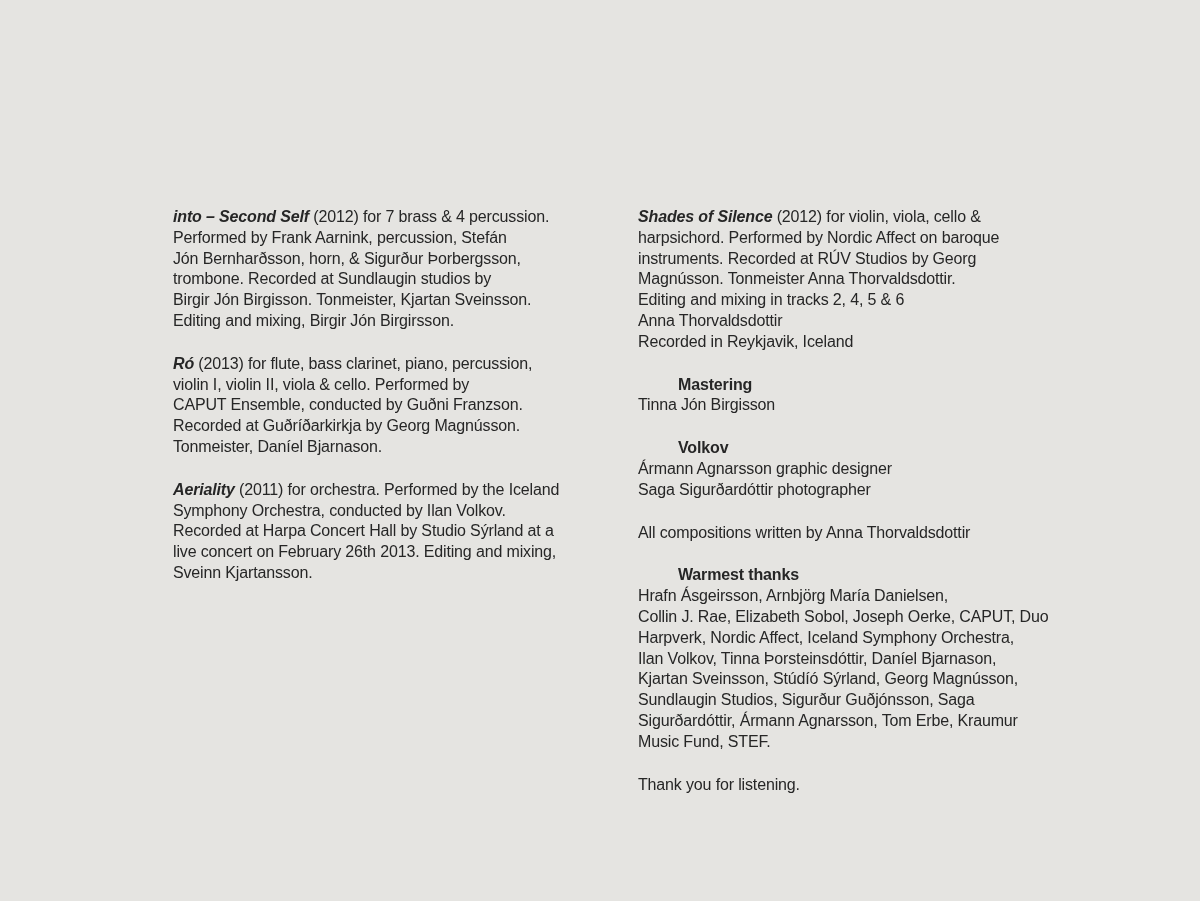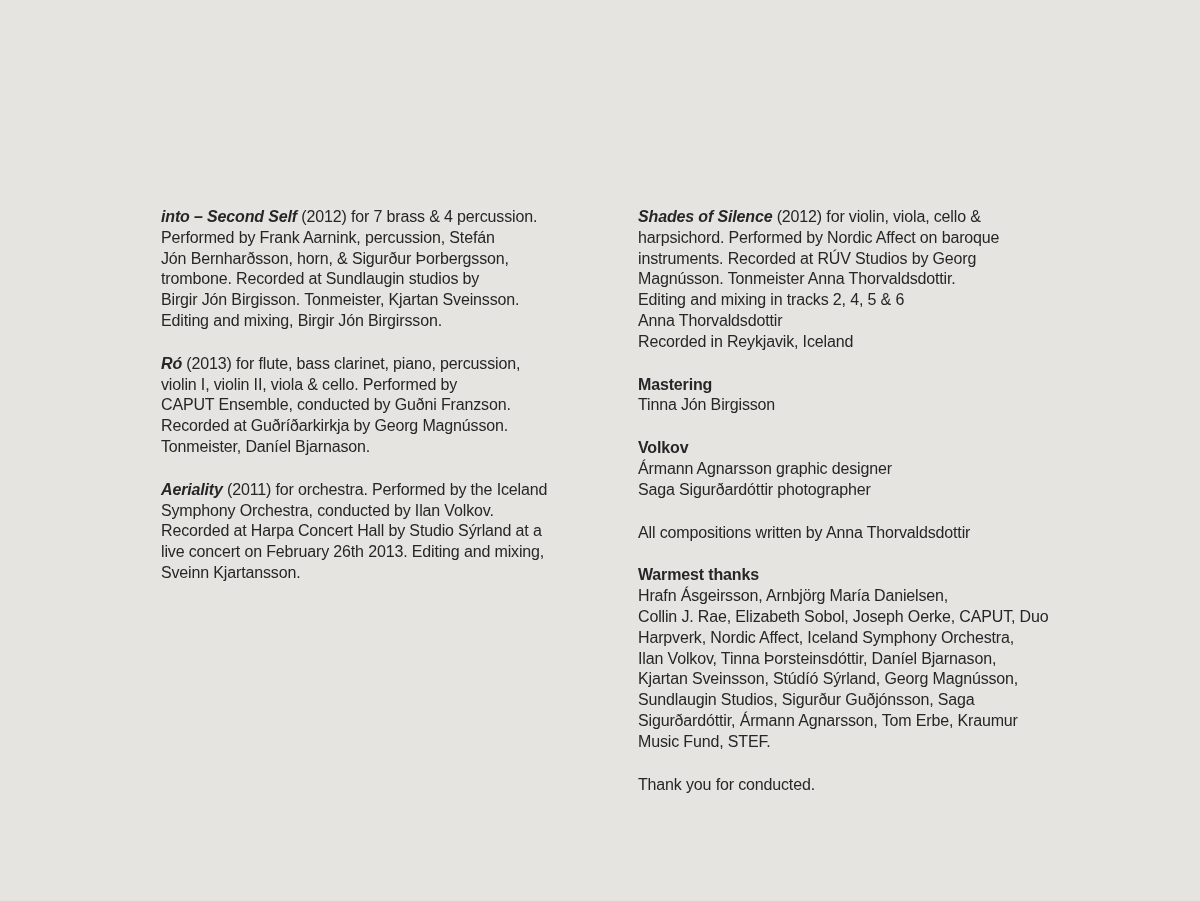--- a/index.html
+++ b/index.html
@@ -20,37 +20,38 @@
     overflow: hidden;
   }
   .col {
     position: absolute;
     top: 207px;
     width: 446px;
     font-size: 16px;
     line-height: 20.8px;
     letter-spacing: -0.15px;
   }
-  .col-left  { left: 161px; }
+  .col-left  { left: 173px; }
   .col-right { left: 638px; }
   .col p {
     margin: 0 0 22px 0;
   }
   .work-title {
     font-weight: bold;
     font-style: italic;
   }
   .work-details,
   .sec-body,
   .single-line {
     white-space: pre-line;
   }
   .sec-header {
     display: block;
     font-weight: bold;
+    margin-left: 40px;
   }
 </style>
 </head>
 <body style="background: rgb(229, 228, 225); color: rgb(38, 38, 38);">
 
 <div class="page">
 
   <div class="col col-left">
     <p class="work"><span class="work-title">into – Second Self</span><span class="work-details"> (2012) for 7 brass &amp; 4 percussion.
 Performed by Frank Aarnink, percussion, Stefán
@@ -83,16 +84,16 @@
 Saga Sigurðardóttir photographer</span></p>
     <p class="section"><span class="single-line">All compositions written by Anna Thorvaldsdottir</span></p>
     <p class="section"><span class="sec-header">Warmest thanks</span><span class="sec-body">Hrafn Ásgeirsson, Arnbjörg María Danielsen,
 Collin J. Rae, Elizabeth Sobol, Joseph Oerke, CAPUT, Duo
 Harpverk, Nordic Affect, Iceland Symphony Orchestra,
 Ilan Volkov, Tinna Þorsteinsdóttir, Daníel Bjarnason,
 Kjartan Sveinsson, Stúdíó Sýrland, Georg Magnússon,
 Sundlaugin Studios, Sigurður Guðjónsson, Saga
 Sigurðardóttir, Ármann Agnarsson, Tom Erbe, Kraumur
 Music Fund, STEF.</span></p>
-    <p class="section"><span class="single-line">Thank you for conducted.</span></p>
+    <p class="section"><span class="single-line">Thank you for listening.</span></p>
   </div>
 
 </div>
 
 </body></html>

